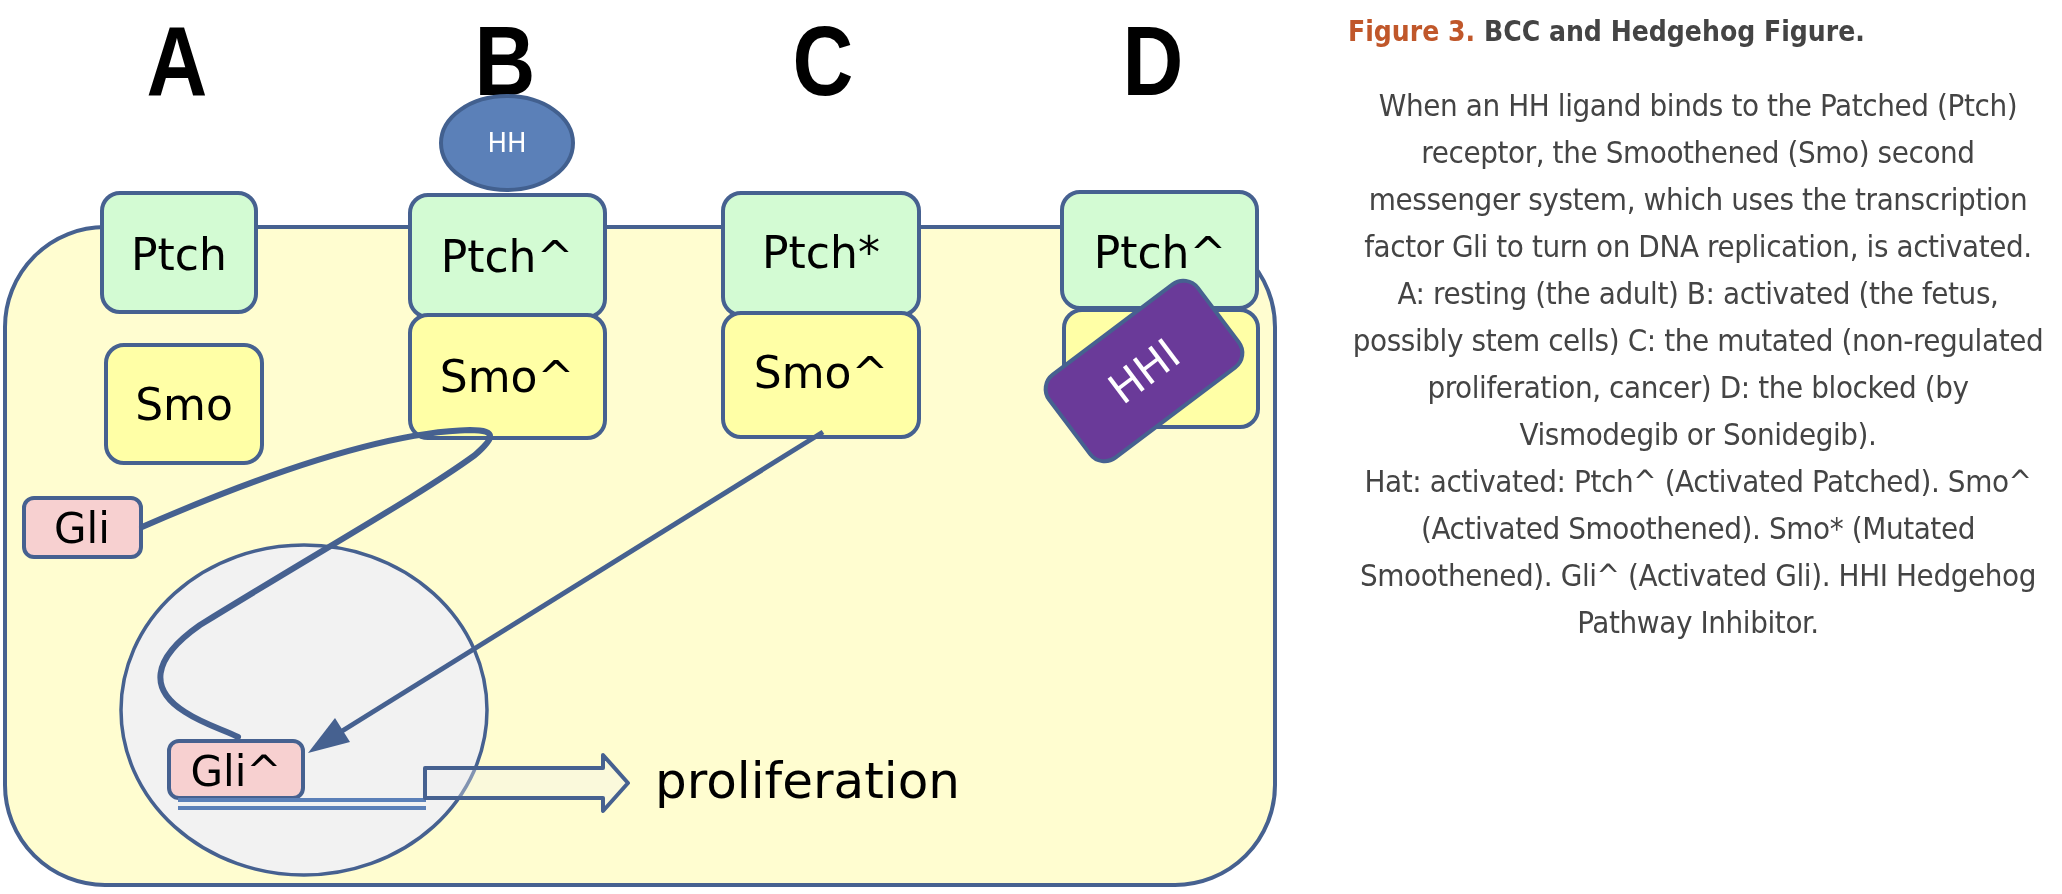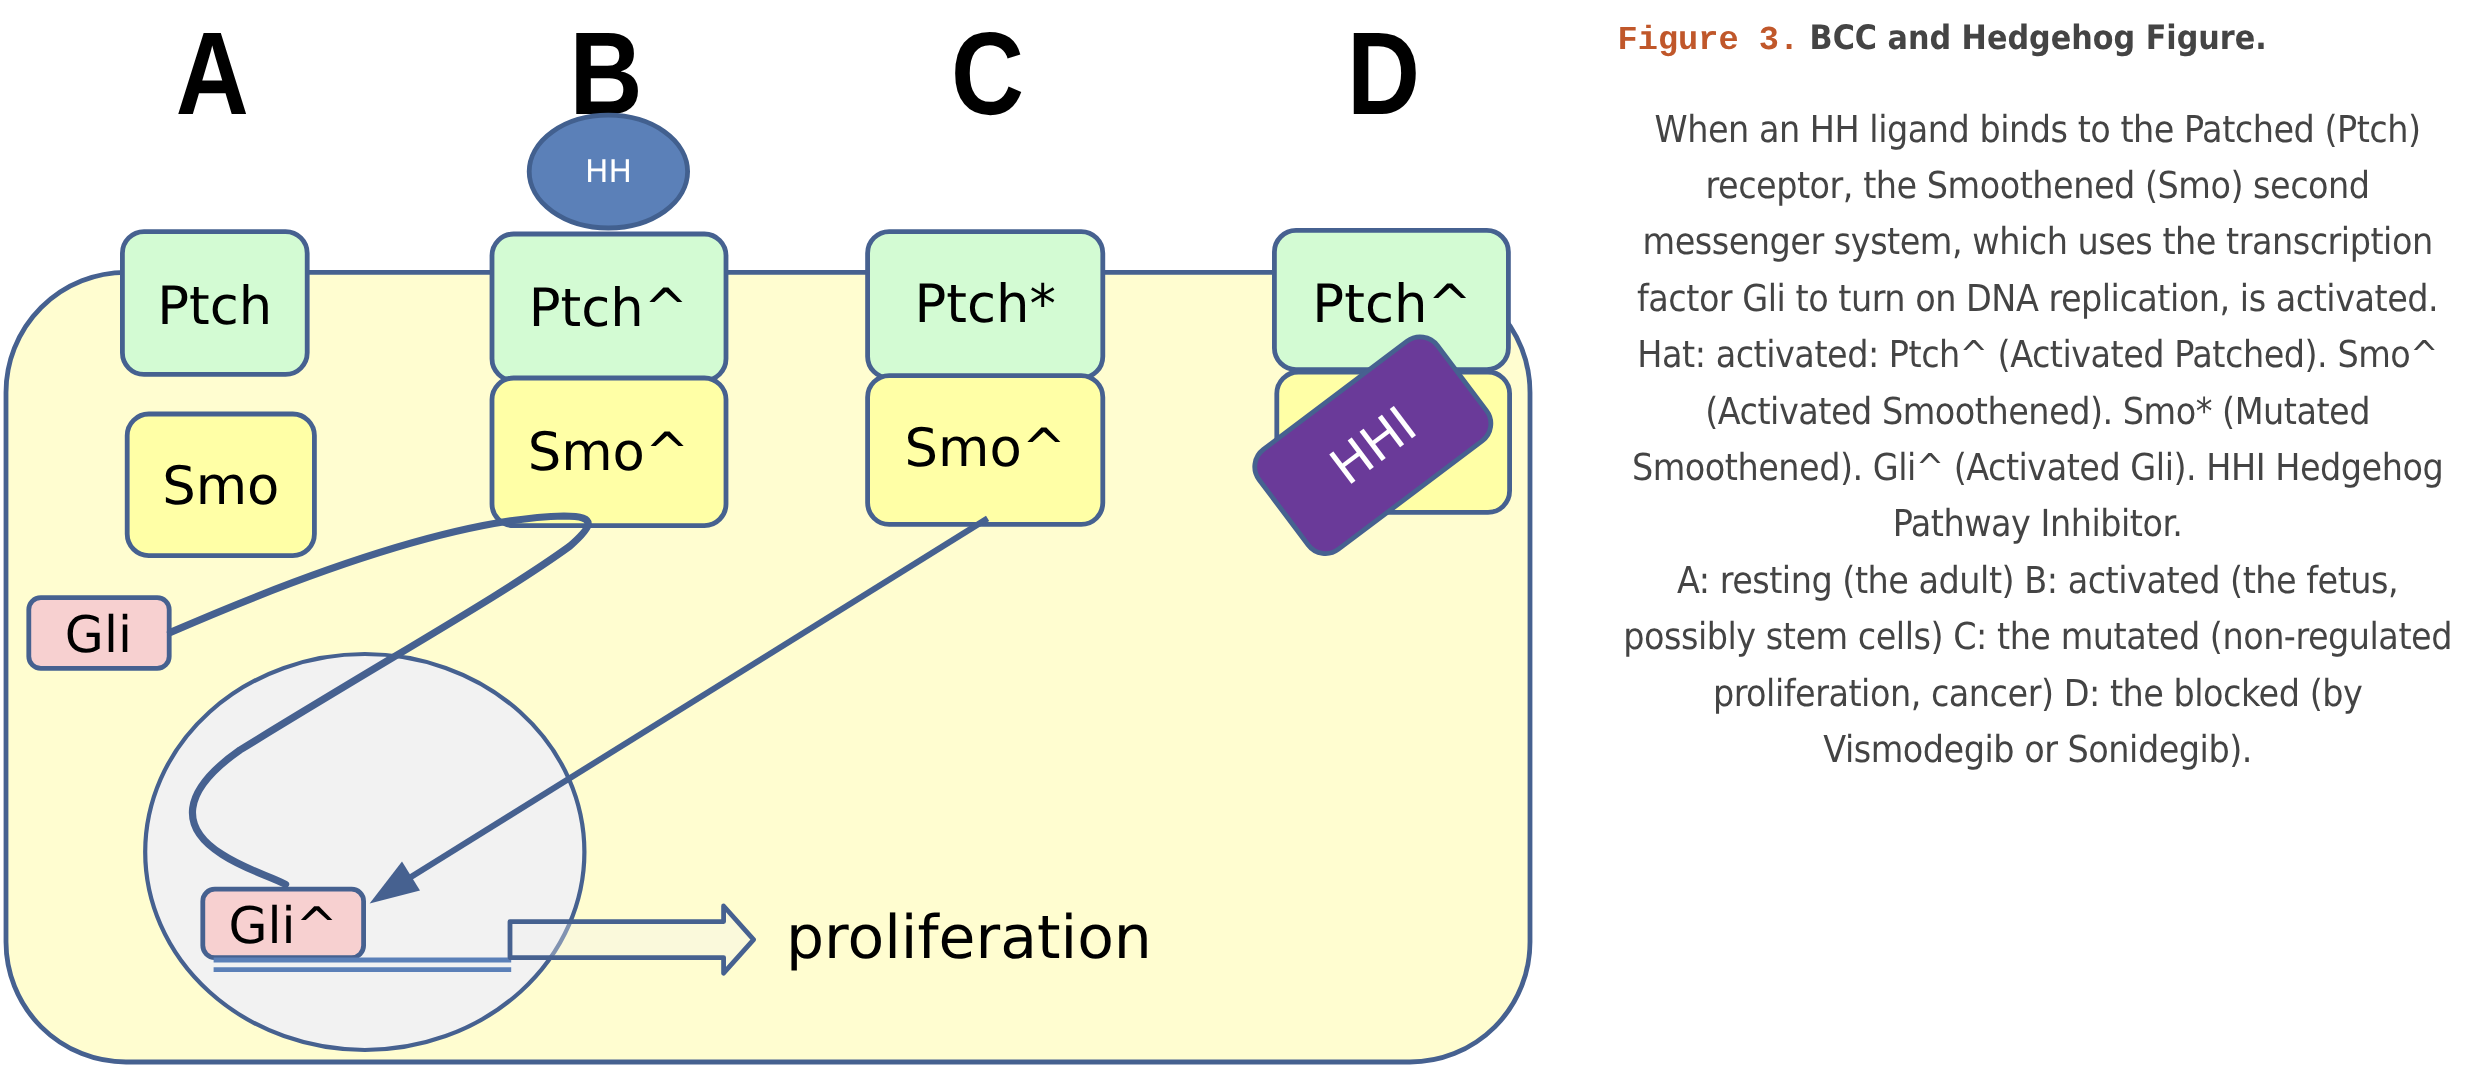--- a/index.html
+++ b/index.html
@@ -7,21 +7,21 @@
   #diagram { position: absolute; left: 0; top: 0; width: 1300px; height: 894px; }
   .col-letter { font-family: "Liberation Sans", sans-serif; font-weight: 700; font-size: 98px; fill: #000; }
   .box-text { font-family: "DejaVu Sans", sans-serif; font-size: 44px; fill: #000; }
   .small-text { font-family: "DejaVu Sans", sans-serif; font-size: 42px; fill: #000; }
   .hh-text { font-family: "DejaVu Sans", sans-serif; font-size: 26px; fill: #ffffff; }
   .hhi-text { font-family: "DejaVu Sans", sans-serif; font-size: 42px; fill: #ffffff; }
   .prolif-text { font-family: "DejaVu Sans", sans-serif; font-size: 50px; fill: #000; }
   #caption { position: absolute; left: 1348px; top: 12px; width: 700px;
              font-family: "DejaVu Sans Condensed", "DejaVu Sans", sans-serif; color: #444444; }
   #caption .title { font-size: 28px; font-weight: 700; line-height: 40px; margin: 0 0 30px 0; color: #444444; }
-  #caption .title .fig-num { color: #c0572a; font-family: Liberation Mono, monospace; }
+  #caption .title .fig-num { color: #c0572a; }
   #caption .body p { margin: 0; font-size: 31px; line-height: 47px; letter-spacing: -0.4px; text-align: center; }
 </style>
 </head>
 <body>
 
 <svg id="diagram" width="1300" height="894" viewBox="0 0 1300 894" xmlns="http://www.w3.org/2000/svg">
   <defs>
     <marker id="arrowhead" markerWidth="10" markerHeight="10" refX="8" refY="5" orient="auto" markerUnits="userSpaceOnUse" viewBox="0 0 10 10">
       <path d="M0,0 L10,5 L0,10 z" fill="#466190"></path>
     </marker>
@@ -88,16 +88,16 @@
   <text class="prolif-text" x="655" y="798">proliferation</text>
 </svg>
 
 <div id="caption">
   <div class="title">
     <span class="fig-num">Figure 3.</span>
     <span>BCC and Hedgehog Figure.</span>
   </div>
   <div class="body">
     <p>When an HH ligand binds to the Patched (Ptch) receptor, the Smoothened (Smo) second messenger system, which uses the transcription factor Gli to turn on DNA repli­cation, is activated.</p>
+    <p>A: resting (the adult) B: activated (the fetus, possibly stem cells) C: the mutated (non-re­gulated proliferation, cancer) D: the blocked (by Vismodegib or Sonidegib).</p>
     <p>Hat: activated: Ptch^ (Activated Patched). Smo^ (Activated Smoothened). Smo* (Mu­tated Smoothened). Gli^ (Activated Gli). HHI Hedgehog Pathway Inhibitor.</p>
-    <p>A: resting (the adult) B: activated (the fetus, possibly stem cells) C: the mutated (non-re­gulated proliferation, cancer) D: the blocked (by Vismodegib or Sonidegib).</p>
   </div>
 </div>
 
 </body></html>

